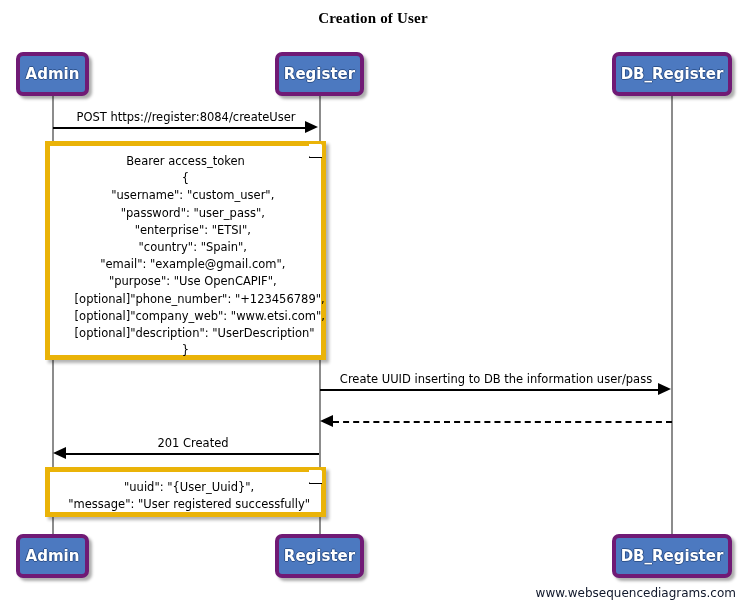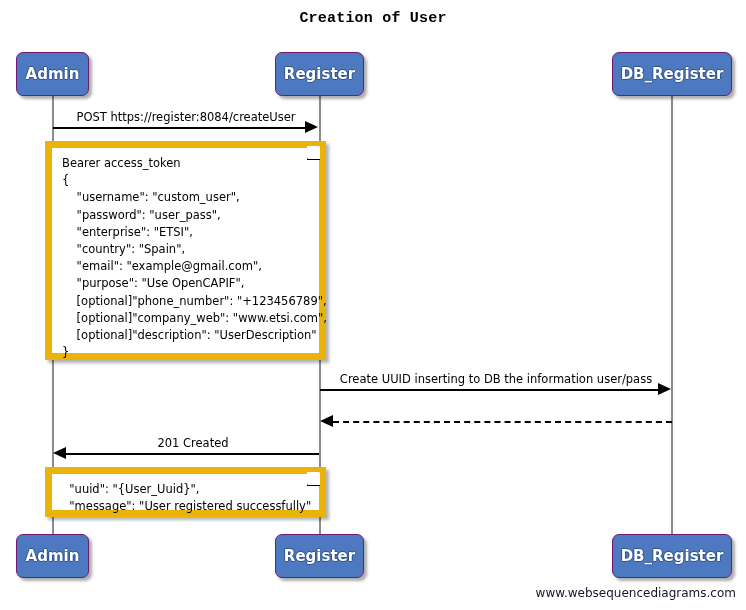--- a/index.html
+++ b/index.html
@@ -18,42 +18,42 @@
     overflow: hidden;
   }
 
   
   .diagram-title {
     position: absolute;
     left: 0;
     top: 10px;
     width: 746px;
     text-align: center;
-    font-family: Liberation Mono, monospace;
+    font-family: Liberation Serif, serif;
     font-size: 15px;
     font-weight: bold;
     color: #000000;
     letter-spacing: 0.2px;
   }
 
   
   .lifeline {
     position: absolute;
     width: 2px;
     background: #8c8c8c;
   }
 
   
   .participant {
     position: absolute;
     box-sizing: border-box;
     height: 44px;
     border-radius: 7px;
     background: #4c79c0;
-    border: 1px solid #701a75;
+    border: 4px solid #701a75;
     box-shadow: 3px 3px 3px rgba(0,0,0,0.32);
     display: flex;
     align-items: center;
     justify-content: center;
   }
   .participant .plabel {
     font-family: "DejaVu Sans", sans-serif;
     font-size: 15px;
     font-weight: bold;
     color: #ffffff;
@@ -92,23 +92,24 @@
     color: #000000;
     white-space: nowrap;
     text-align: center;
   }
 
   
   .note {
     position: absolute;
     box-sizing: border-box;
     background: #ffffff;
-    border: 7px solid #eab308;
+    border: 5px solid #eab308;
     box-shadow: 3px 3px 3px rgba(0,0,0,0.30);
     padding: 7px 10px 6px 10px;
+    text-align: center;
   }
   .note-fold {
     position: absolute;
     top: -1px;
     right: -1px;
     width: 12px;
     height: 12px;
     background: #ffffff;
     border-left: 1px solid #000000;
     border-bottom: 1px solid #000000;

